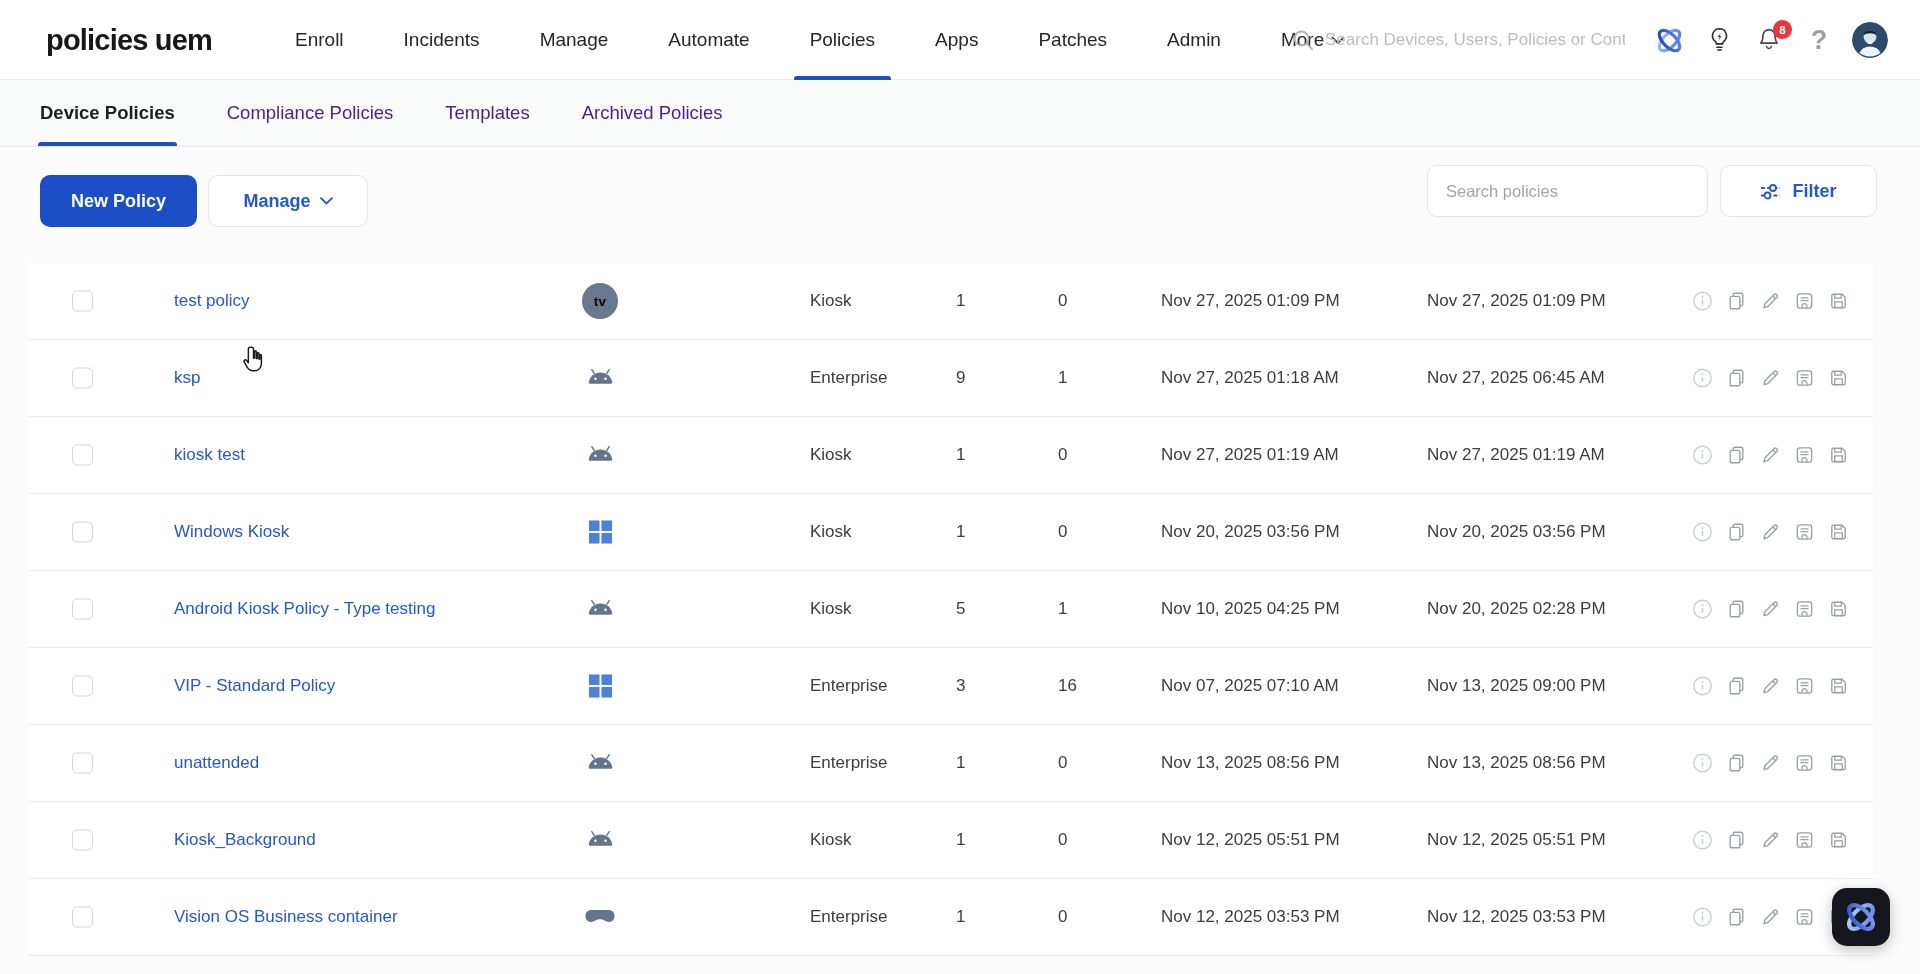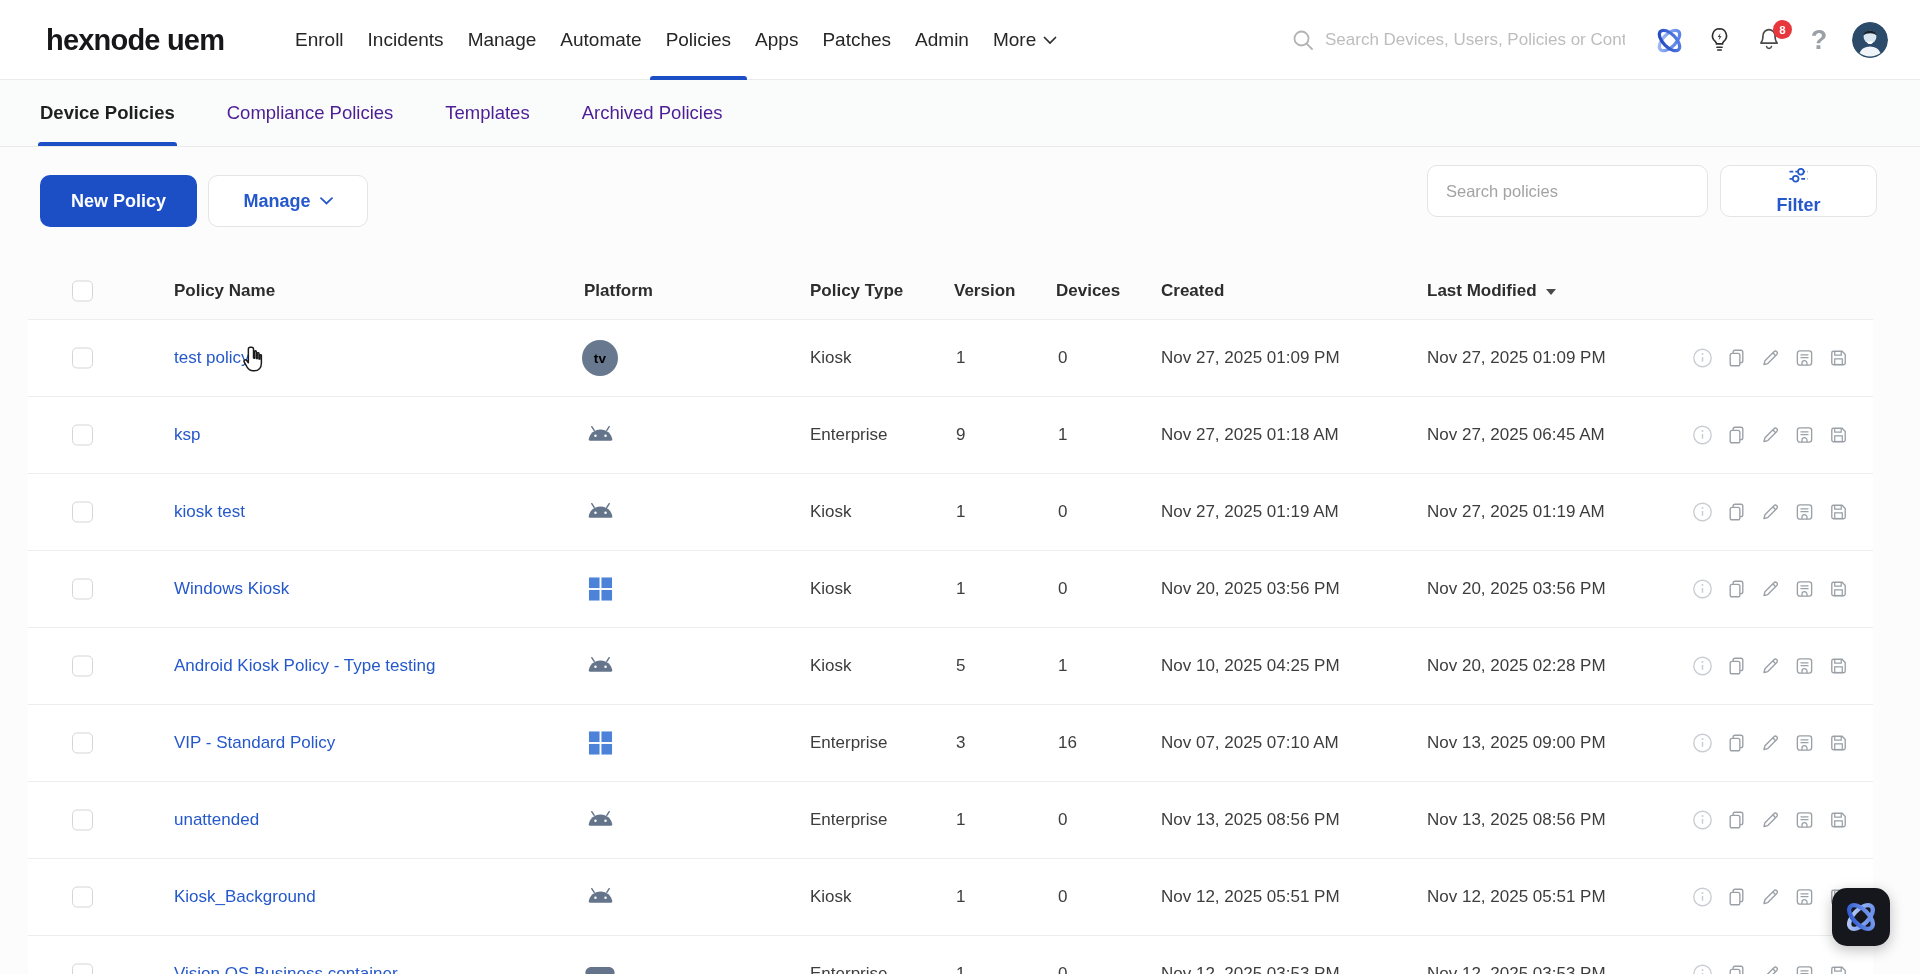--- a/index.html
+++ b/index.html
@@ -3,21 +3,21 @@
 <meta charset="utf-8">
 <style>
   * { margin:0; padding:0; box-sizing:border-box; }
   html,body { width:1920px; height:974px; overflow:hidden; background:#fcfcfd;
               font-family:"Liberation Sans", sans-serif; }
 
   
   .topbar { position:relative; height:80px; background:#fff; border-bottom:1px solid #ebebeb; z-index:5; }
   .logo { position:absolute; left:46px; top:0; height:80px; display:flex; align-items:center;
           font-size:29px; font-weight:800; letter-spacing:-0.8px; color:#17171a; }
-  .mainnav { position:absolute; left:295px; top:0; height:80px; display:flex; align-items:center; gap:24px; }
+  .mainnav { position:absolute; left:295px; top:0; height:80px; display:flex; align-items:center; gap:60px; }
   .nav-item { position:relative; font-size:19px; color:#262626; font-weight:500; height:80px;
               display:flex; align-items:center; cursor:pointer; white-space:nowrap; }
   .nav-item.active::after { content:""; position:absolute; left:-16px; right:-16px; bottom:0;
               height:4px; background:#1C4EC5; border-radius:3px 3px 0 0; }
   .nav-more { display:flex; align-items:center; gap:7px; }
 
   .top-search { position:absolute; left:1292px; top:0; height:80px; display:flex; align-items:center; gap:11px; width:345px; }
   .top-search input { border:none; outline:none; font-size:17px; color:#444; width:300px; background:transparent; }
   .top-search input::placeholder { color:#bdbdbd; }
   .top-icons { position:absolute; left:1652px; top:0; height:80px; display:flex; align-items:center; gap:16px; }
@@ -44,21 +44,21 @@
              border-radius:10px; background:#fff; color:#2458CB; font-size:18px; font-weight:600; cursor:pointer;
              display:flex; align-items:center; justify-content:center; gap:9px;
              font-family:"Liberation Sans", sans-serif; }
   .search-policies { position:absolute; left:1427px; top:165px; width:281px; height:52px; border:1px solid #e4e4e4;
              border-radius:10px; background:#fff; padding:0 18px; font-size:16.5px; color:#444; outline:none;
              font-family:"Liberation Sans", sans-serif; }
   .search-policies::placeholder { color:#a3a3a3; }
   .btn-filter { position:absolute; left:1720px; top:165px; width:157px; height:52px; border:1px solid #e4e4e4;
              border-radius:10px; background:#fff; color:#2458CB; font-size:18px; font-weight:600; cursor:pointer;
              display:flex; align-items:center; justify-content:center; gap:11px;
-             font-family:"Liberation Sans", sans-serif;flex-direction:column; }
+             font-family:"Liberation Sans", sans-serif; }
 
   
   .ptable { position:absolute; left:28px; top:263px; width:1845px; }
   .thead { position:relative; height:57px; border-bottom:1px solid #ededed; }
   .row   { position:relative; height:77px; border-bottom:1px solid #ededed; background:#fff; }
   .thead  > *, .row > * { position:absolute; top:50%; transform:translateY(-50%); white-space:nowrap; }
   .hcell { font-size:17px; font-weight:600; color:#2d2d2d; }
   .h-name{ left:146px; } .h-plat{ left:556px; } .h-type{ left:782px; } .h-ver{ left:926px; }
   .h-dev { left:1028px; } .h-created{ left:1133px; } .h-mod{ left:1399px; display:flex; align-items:center; }
   .caret { display:inline-block; width:0; height:0; border-left:5px solid transparent; border-right:5px solid transparent;
@@ -80,21 +80,21 @@
   
   .hand-cursor { position:absolute; left:240px; top:344px; z-index:9; pointer-events:none; }
   .fab { position:absolute; left:1832px; top:888px; width:58px; height:58px; border-radius:15px; background:#15171c;
          display:flex; align-items:center; justify-content:center; cursor:pointer;
          box-shadow:0 4px 14px rgba(0,0,0,.25); z-index:8; }
 </style>
 </head>
 <body>
 
 <header class="topbar">
-  <div class="logo">hexnode uem</div>
+  <div class="logo">policies uem</div>
 
   <nav class="mainnav">
     <div class="nav-item">Enroll</div>
     <div class="nav-item">Incidents</div>
     <div class="nav-item">Manage</div>
     <div class="nav-item">Automate</div>
     <div class="nav-item active">Policies</div>
     <div class="nav-item">Apps</div>
     <div class="nav-item">Patches</div>
     <div class="nav-item">Admin</div>
@@ -183,33 +183,20 @@
   <svg width="21" height="19" viewBox="0 0 21 19">
     <line x1="1" y1="6" x2="20" y2="6" stroke="#2458CB" stroke-width="1.8" stroke-dasharray="4 2.2"></line>
     <circle cx="13" cy="6" r="3" fill="#fff" stroke="#2458CB" stroke-width="1.8"></circle>
     <line x1="1" y1="13.5" x2="20" y2="13.5" stroke="#2458CB" stroke-width="1.8" stroke-dasharray="4 2.2"></line>
     <circle cx="7.5" cy="13.5" r="3" fill="#fff" stroke="#2458CB" stroke-width="1.8"></circle>
   </svg>
   <span>Filter</span>
 </div>
 
 <div class="ptable">
-  <div class="thead">
-    <span class="cb" style="top:28px;"></span>
-    <span class="hcell h-name">Policy Name</span>
-    <span class="hcell h-plat">Platform</span>
-    <span class="hcell h-type">Policy Type</span>
-    <span class="hcell h-ver">Version</span>
-    <span class="hcell h-dev">Devices</span>
-    <span class="hcell h-created">Created</span>
-    <span class="hcell h-mod">
-      <span>Last Modified</span>
-      <span class="caret"></span>
-    </span>
-  </div>
   <div id="tbody">
       <div class="row">
         <span class="cb"></span>
         <a class="pname">test policy</a>
         <span class="plat-wrap">
           <span class="atv">tv</span>
         </span>
         <span class="ptype">Kiosk</span>
         <span class="pver">1</span>
         <span class="pdev">0</span>

